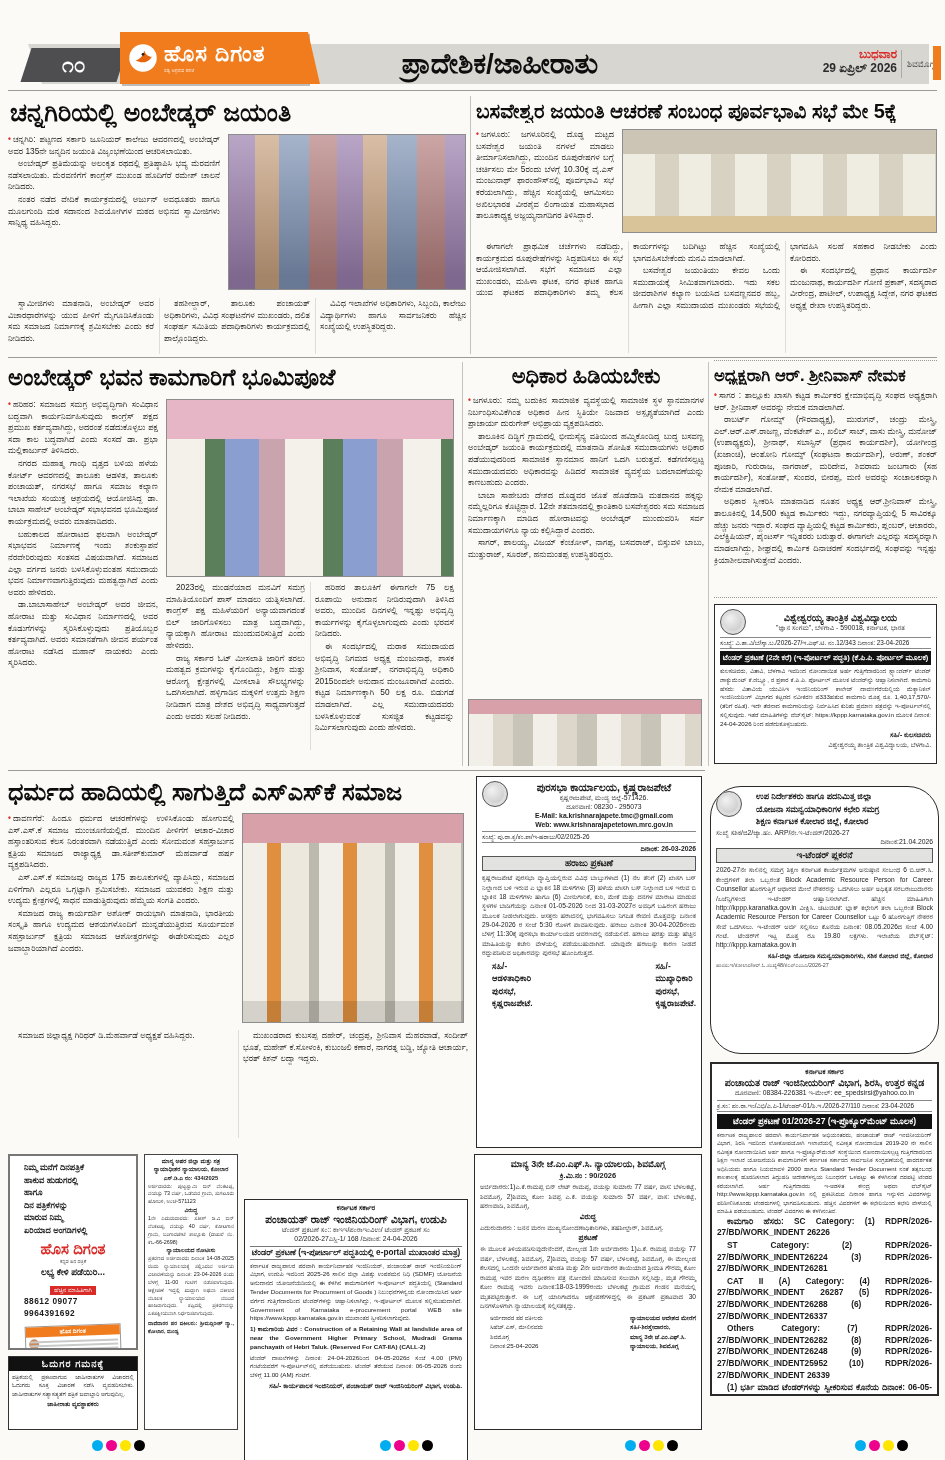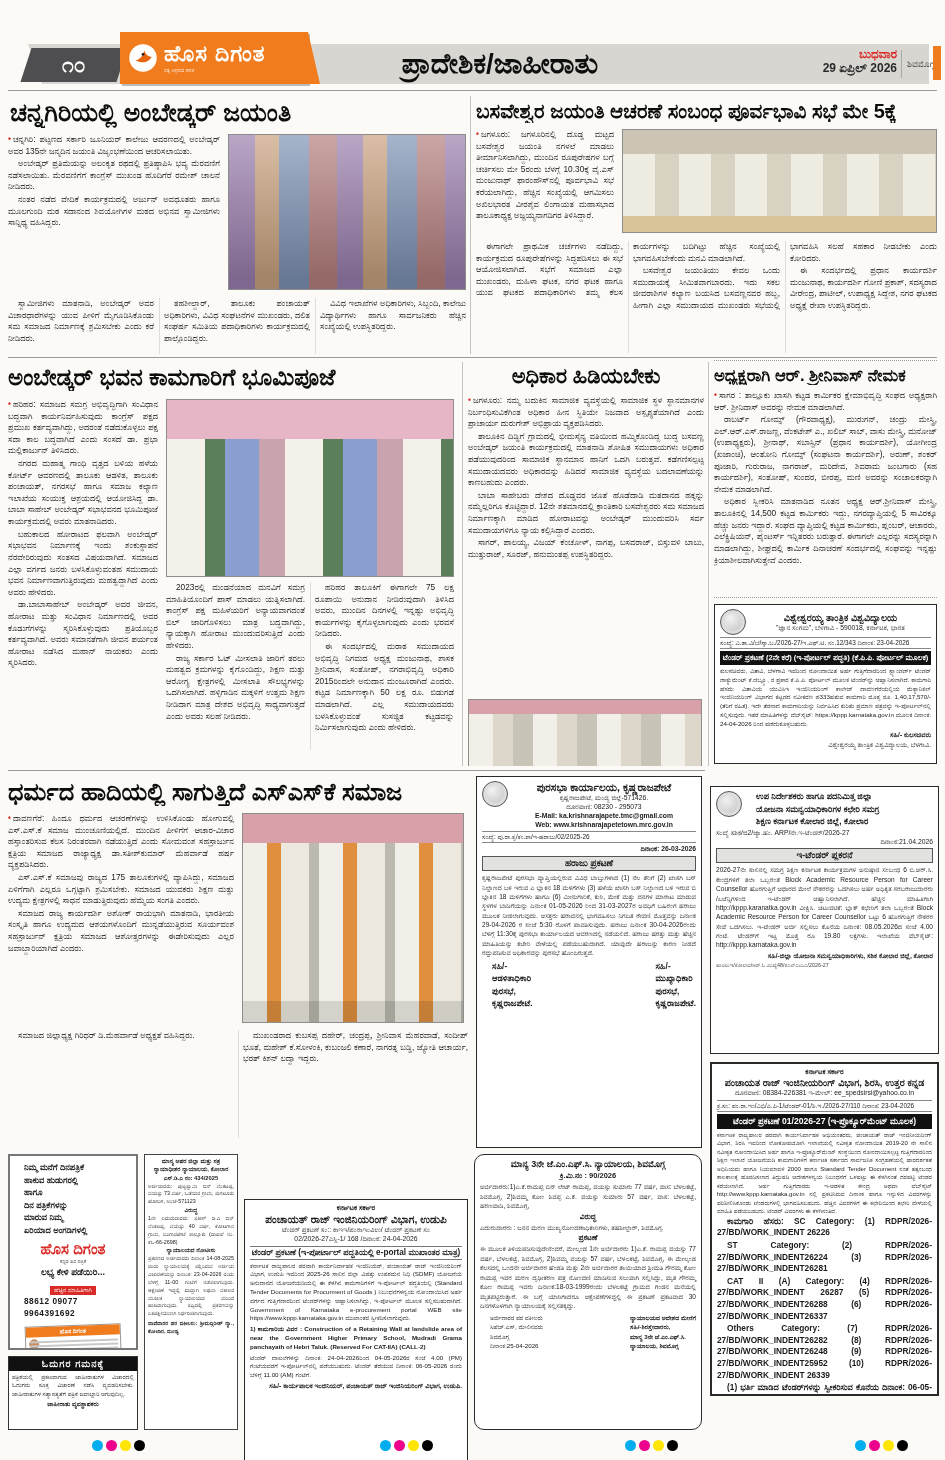--- a/index.html
+++ b/index.html
@@ -92,21 +92,21 @@
   .ad-ref { font-size:6.4px; border-top:1px solid #888; border-bottom:1px solid #888; padding:1px 0; margin:2px 0; }
   .ad-band { text-align:center; font-weight:bold; font-size:9px; background:#e2e2e0; border:1px solid #555; margin:2px 0; padding:1px 0; }
   .ad-band-dark { text-align:center; font-weight:bold; font-size:8.6px; background:#111; color:#fff; margin:2px 0; padding:2px 0; }
   .ad-body { font-size:6.6px; line-height:1.42; text-align:justify; }
   .ad-sign { font-size:6.6px; font-weight:bold; text-align:right; margin-top:2px; line-height:1.3; }
   .ad-foot { font-size:5.4px; color:#444; margin-top:2px; }
   .emblem { width:26px; height:26px; border-radius:50%; border:1px solid #555; background:radial-gradient(circle at 38% 35%,#f2f2f2,#b9b9b9); box-shadow:inset 0 0 0 3px #ddd; flex:0 0 auto; }
 
   #adVTU { margin-top:6px; height:160px; }
   #adKRP { left:476px; top:776px; width:226px; height:372px; }
-  #adKOL { left:710px; top:786px; width:229px; height:268px; }
+  #adKOL { left:710px; top:786px; width:229px; height:268px;border-radius:31px; }
   #adSIR { left:710px; top:1062px; width:229px; height:334px; border-width:2.5px; }
 
   #a6 { left:8px; top:776px; width:460px; height:372px; overflow:hidden; }
   #a6 .headline { font-size:24px; margin:2px 0 7px 0; }
   #a6-lead { display:flex; gap:8px; }
   #a6-left { width:226px; height:212px; overflow:hidden; }
   #a6-photo { width:222px; height:210px;
     background:linear-gradient(180deg,#d8a0a8 0 14%,rgba(0,0,0,0) 14%),
     linear-gradient(0deg,rgba(0,0,0,.12) 0 10%,rgba(0,0,0,0) 10%),
     repeating-linear-gradient(90deg,#f2efe8 0 24px,#e08f3e 24px 38px,#ece8de 38px 66px,#bcb9ae 66px 76px); }
@@ -130,21 +130,21 @@
   #adREAD .rb { font-size:6px; padding:2px 3px; text-align:justify; line-height:1.4; }
   #adREAD .rs { font-size:6.2px; font-weight:bold; text-align:center; }
 
   #adCLS { left:144px; top:1154px; width:94px; height:276px; border:1px solid #444; background:#fff; padding:3px; overflow:hidden; }
   #adCLS .ct { font-size:6px; font-weight:bold; text-align:center; line-height:1.3; }
   #adCLS .cc { font-size:5.8px; font-weight:bold; text-align:center; margin:1px 0; }
   #adCLS .cb { font-size:5.4px; line-height:1.45; text-align:justify; }
   #adCLS .ch { font-size:5.8px; font-weight:bold; text-align:center; margin:1px 0; }
 
   #adUDP { left:244px; top:1199px; width:224px; height:276px; }
-  #adJMF { left:474px; top:1154px; width:228px; height:276px;border-radius:10px; }
+  #adJMF { left:474px; top:1154px; width:228px; height:276px; }
   #adJMF .jt { font-size:9px; font-weight:bold; text-align:center; }
   #adJMF .jc { font-size:7.5px; font-weight:bold; text-align:center; margin:1px 0; }
   #adJMF .jb { font-size:6.6px; line-height:1.45; text-align:justify; }
   #adJMF .jh { font-size:7.5px; font-weight:bold; text-align:center; margin:1px 0; }
   #adJMF .jfoot { display:flex; justify-content:space-between; margin-top:3px; }
   #adJMF .jfoot div { font-size:6.2px; line-height:1.35; }
   #adJMF .jfoot .r { text-align:right; font-weight:bold; }
 
   .regdots { top:1440px; display:flex; gap:3px; }
   .regdots i { width:11px; height:11px; border-radius:50%; display:block; }

